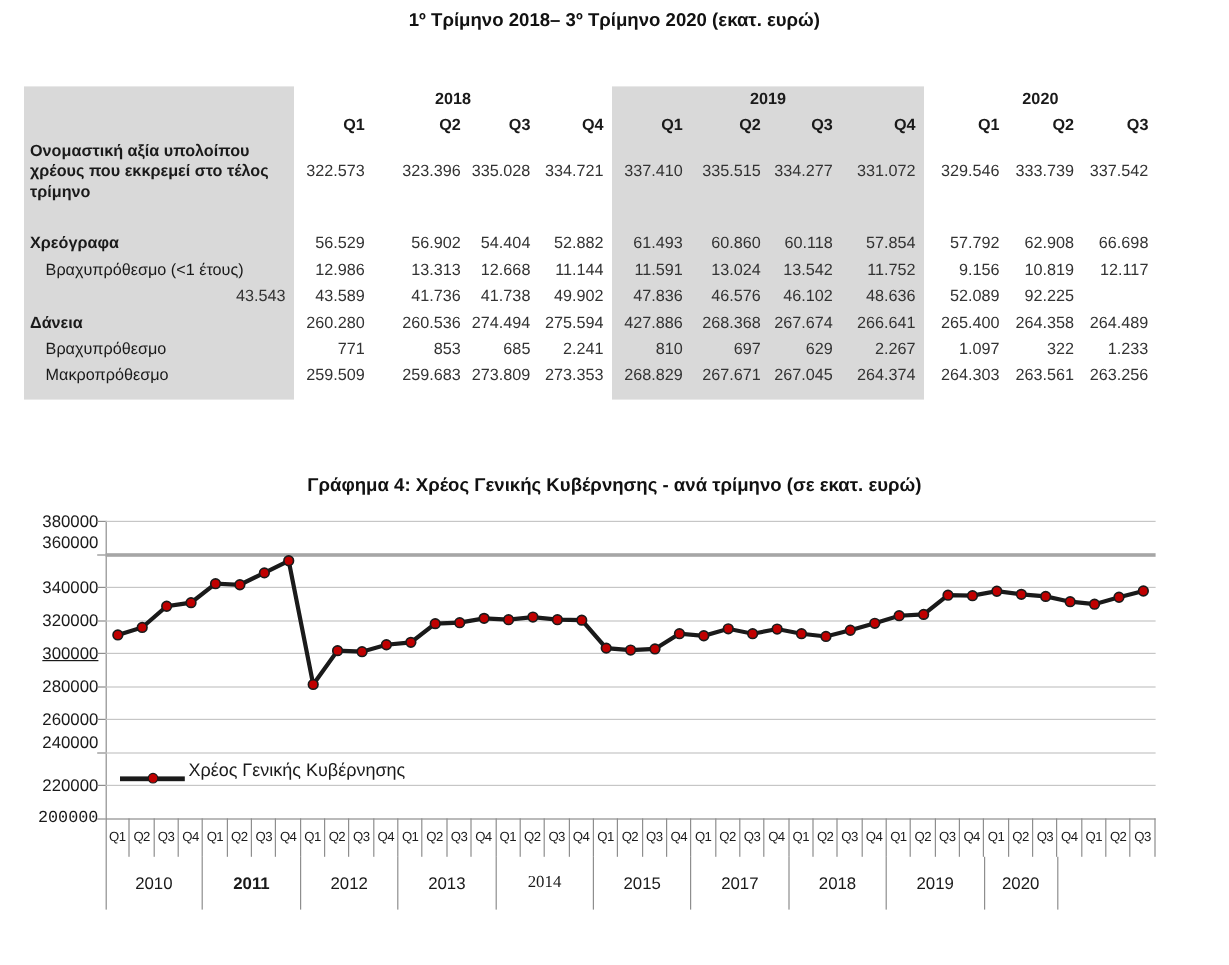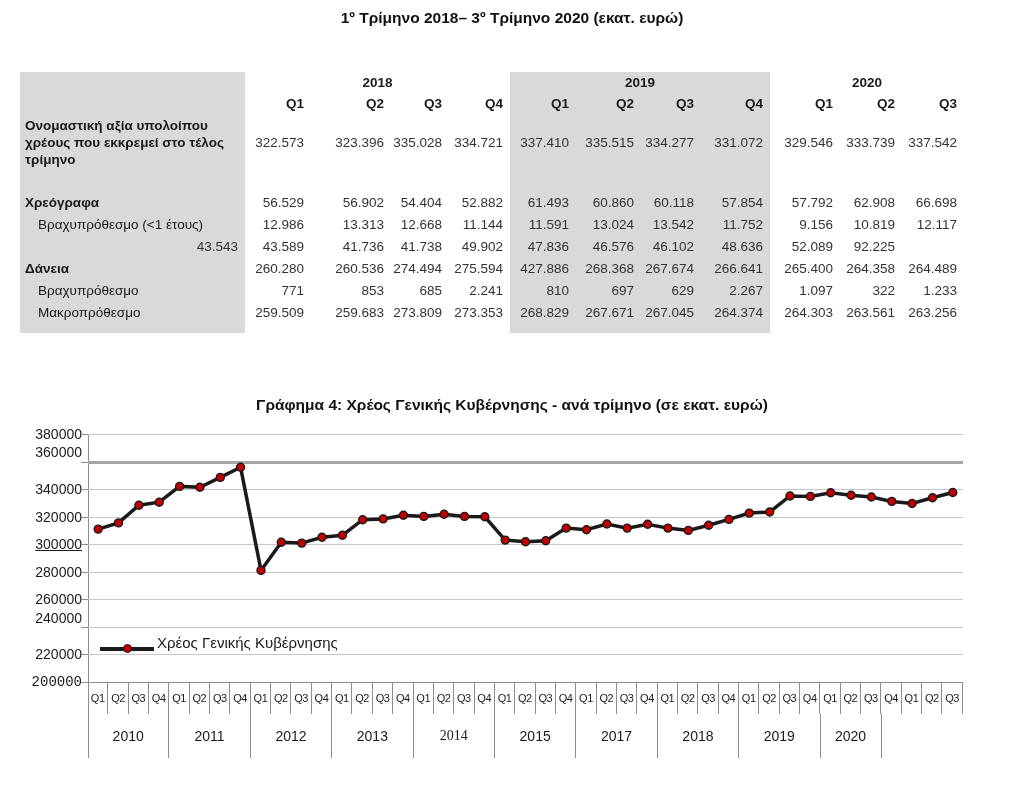--- a/index.html
+++ b/index.html
@@ -294,21 +294,21 @@
       <div class="qcell" style="width: 20.3488px;">Q1</div>
       <div class="qcell" style="width: 20.3488px;">Q2</div>
       <div class="qcell" style="width: 20.3488px;">Q3</div>
       <div class="qcell" style="width: 20.3488px;">Q4</div>
       <div class="qcell" style="width: 20.3488px;">Q1</div>
       <div class="qcell" style="width: 20.3488px;">Q2</div>
       <div class="qcell" style="width: 20.3488px;">Q3</div>
     </div>
   <div class="yrow" id="yrow">
       <div class="ycell" style="width: 81.3953px;">2010</div>
-      <div class="ycell" style="width: 81.3953px;">2011</div>
+      <div class="ycell" style="width: 81.3953px; font-weight: bold;">2011</div>
       <div class="ycell" style="width: 81.3953px;">2012</div>
       <div class="ycell" style="width: 81.3953px;">2013</div>
       <div class="ycell" style="width: 81.3953px; font-family: Liberation Serif, serif;">2014</div>
       <div class="ycell" style="width: 81.3953px;">2015</div>
       <div class="ycell" style="width: 81.3953px;">2017</div>
       <div class="ycell" style="width: 81.3953px;">2018</div>
       <div class="ycell" style="width: 81.3953px;">2019</div>
       <div class="ycell" style="width: 61.0465px;">2020</div>
     </div>
 <div class="ylab" style="left: 20px; top: -9px;">380000</div>

